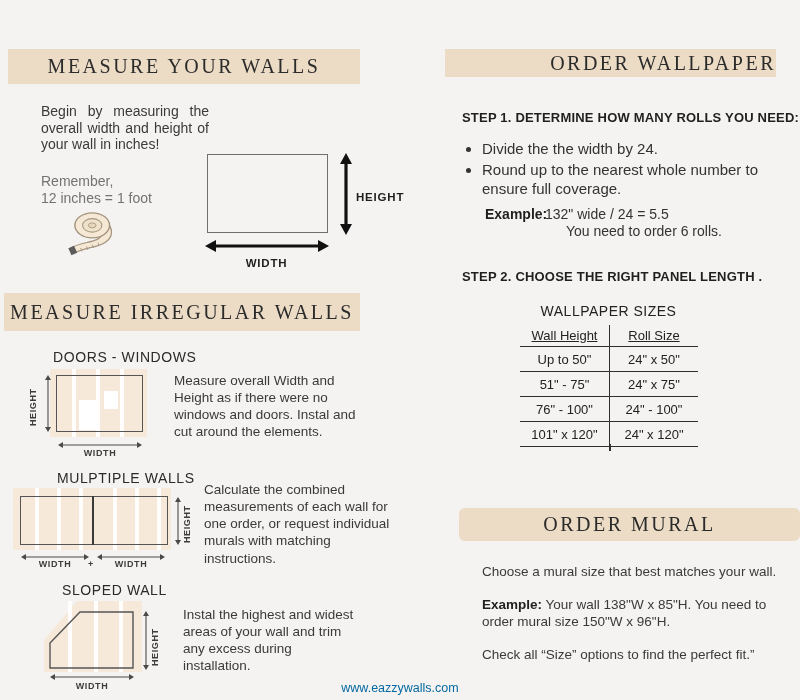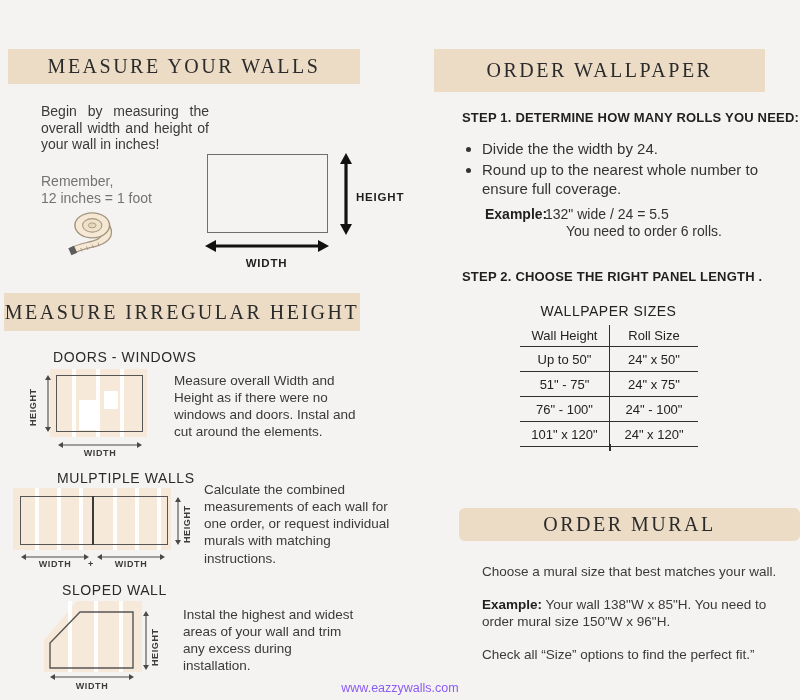--- a/index.html
+++ b/index.html
@@ -22,25 +22,25 @@
   .dlabel{font-size:9px;font-weight:bold;letter-spacing:0.6px;color:#3d3d3d;}
   .vtext{writing-mode:vertical-rl;transform:rotate(180deg);}
   .big-label{font-size:11.5px;font-weight:bold;letter-spacing:0.8px;color:#1e1e1e;}
 
   .step-head{position:absolute;font-size:13px;font-weight:bold;letter-spacing:0.2px;color:#1f1f1f;white-space:nowrap;}
   ul.bullets{position:absolute;margin:0;padding:0 0 0 14px;list-style:disc;}
   ul.bullets li{font-size:15px;line-height:1.26;text-align:justify;color:#333;margin-bottom:2px;}
 
   table.sizes{position:absolute;border-collapse:collapse;table-layout:fixed;}
   table.sizes td,table.sizes th{font-weight:normal;font-size:13px;color:#222;text-align:center;padding:0;}
-  table.sizes th{border-bottom:1.5px solid #2f2f2f;height:18px;vertical-align:bottom;padding-bottom:3px;}
+  table.sizes th{border-bottom:1.5px solid #2f2f2f;height:18px;vertical-align:bottom;padding-bottom:3px;text-decoration:underline;}
   table.sizes td{border-bottom:1.5px solid #2f2f2f;height:24px;vertical-align:middle;}
   table.sizes th:first-child,table.sizes td:first-child{border-right:1.5px solid #2f2f2f;}
 
-  .footer{position:absolute;left:0;right:0;top:681px;text-align:center;font-size:12.5px;color:#8b5cf6;}
+  .footer{position:absolute;left:0;right:0;top:681px;text-align:center;font-size:12.5px;color:#0369a1;}
   b{color:#1f1f1f;}
 </style>
 </head>
 <body>
 
 <div id="page">
 
   <div class="bar" style="left:8px;top:49px;width:352px;height:35px;">
     <span class="bar-title">MEASURE YOUR WALLS</span>
   </div>
@@ -69,21 +69,21 @@
   </svg>
   <div class="abs big-label" style="left:356px;top:191px;">HEIGHT</div>
   <svg class="abs" style="left:205px;top:239px;" width="124" height="14" viewBox="0 0 124 14">
     <line x1="9" y1="7" x2="115" y2="7" stroke="#111" stroke-width="3.2"></line>
     <polygon points="0,7 11,1 11,13" fill="#111"></polygon>
     <polygon points="124,7 113,1 113,13" fill="#111"></polygon>
   </svg>
   <div class="abs big-label" style="left:207px;top:257px;width:119px;text-align:center;">WIDTH</div>
 
   <div class="bar" style="left:4px;top:293px;width:356px;height:38px;">
-    <span class="bar-title">MEASURE IRREGULAR HEIGHT</span>
+    <span class="bar-title">MEASURE IRREGULAR WALLS</span>
   </div>
 
   <div class="mini-head" style="left:53px;top:349px;">DOORS - WINDOWS</div>
   <div class="diag-bg" style="left:50px;top:369px;width:97px;height:68px;">
     <div class="strip" style="left:22px;"></div>
     <div class="strip" style="left:46px;"></div>
     <div class="strip" style="left:70px;"></div>
   </div>
   <div class="outline-rect" style="left:56px;top:375px;width:85px;height:55px;"></div>
   <div class="white-block" style="left:79px;top:400px;width:18px;height:30px;"></div>
@@ -149,21 +149,21 @@
   </svg>
   <div class="abs dlabel vtext" style="left:150px;top:616px;height:50px;">HEIGHT</div>
   <svg class="abs" style="left:50px;top:673px;" width="84" height="8" viewBox="0 0 84 8">
     <line x1="4" y1="4" x2="80" y2="4" stroke="#4a4a4a" stroke-width="1.1"></line>
     <polygon points="0,4 5,1 5,7" fill="#4a4a4a"></polygon>
     <polygon points="84,4 79,1 79,7" fill="#4a4a4a"></polygon>
   </svg>
   <div class="abs dlabel" style="left:50px;top:681px;width:84px;text-align:center;">WIDTH</div>
   <div class="abs body-text" style="left:183px;top:606px;width:172px;">Instal the highest and widest areas of your wall and trim any excess during installation.</div>
 
-  <div class="bar" style="left:434px;top:49px;width:331px;height:43px;">
+  <div class="bar" style="left:445px;top:49px;width:331px;height:28px;justify-content:flex-end;">
     <span class="bar-title">ORDER WALLPAPER</span>
   </div>
 
   <div class="step-head" style="left:462px;top:110px;">STEP 1. DETERMINE HOW MANY ROLLS YOU NEED:</div>
 
   <ul class="bullets" style="left:468px;top:140px;width:276px;">
     <li>Divide the the width by 24.</li>
     <li>Round up to the nearest whole number to ensure full coverage.</li>
   </ul>
 

